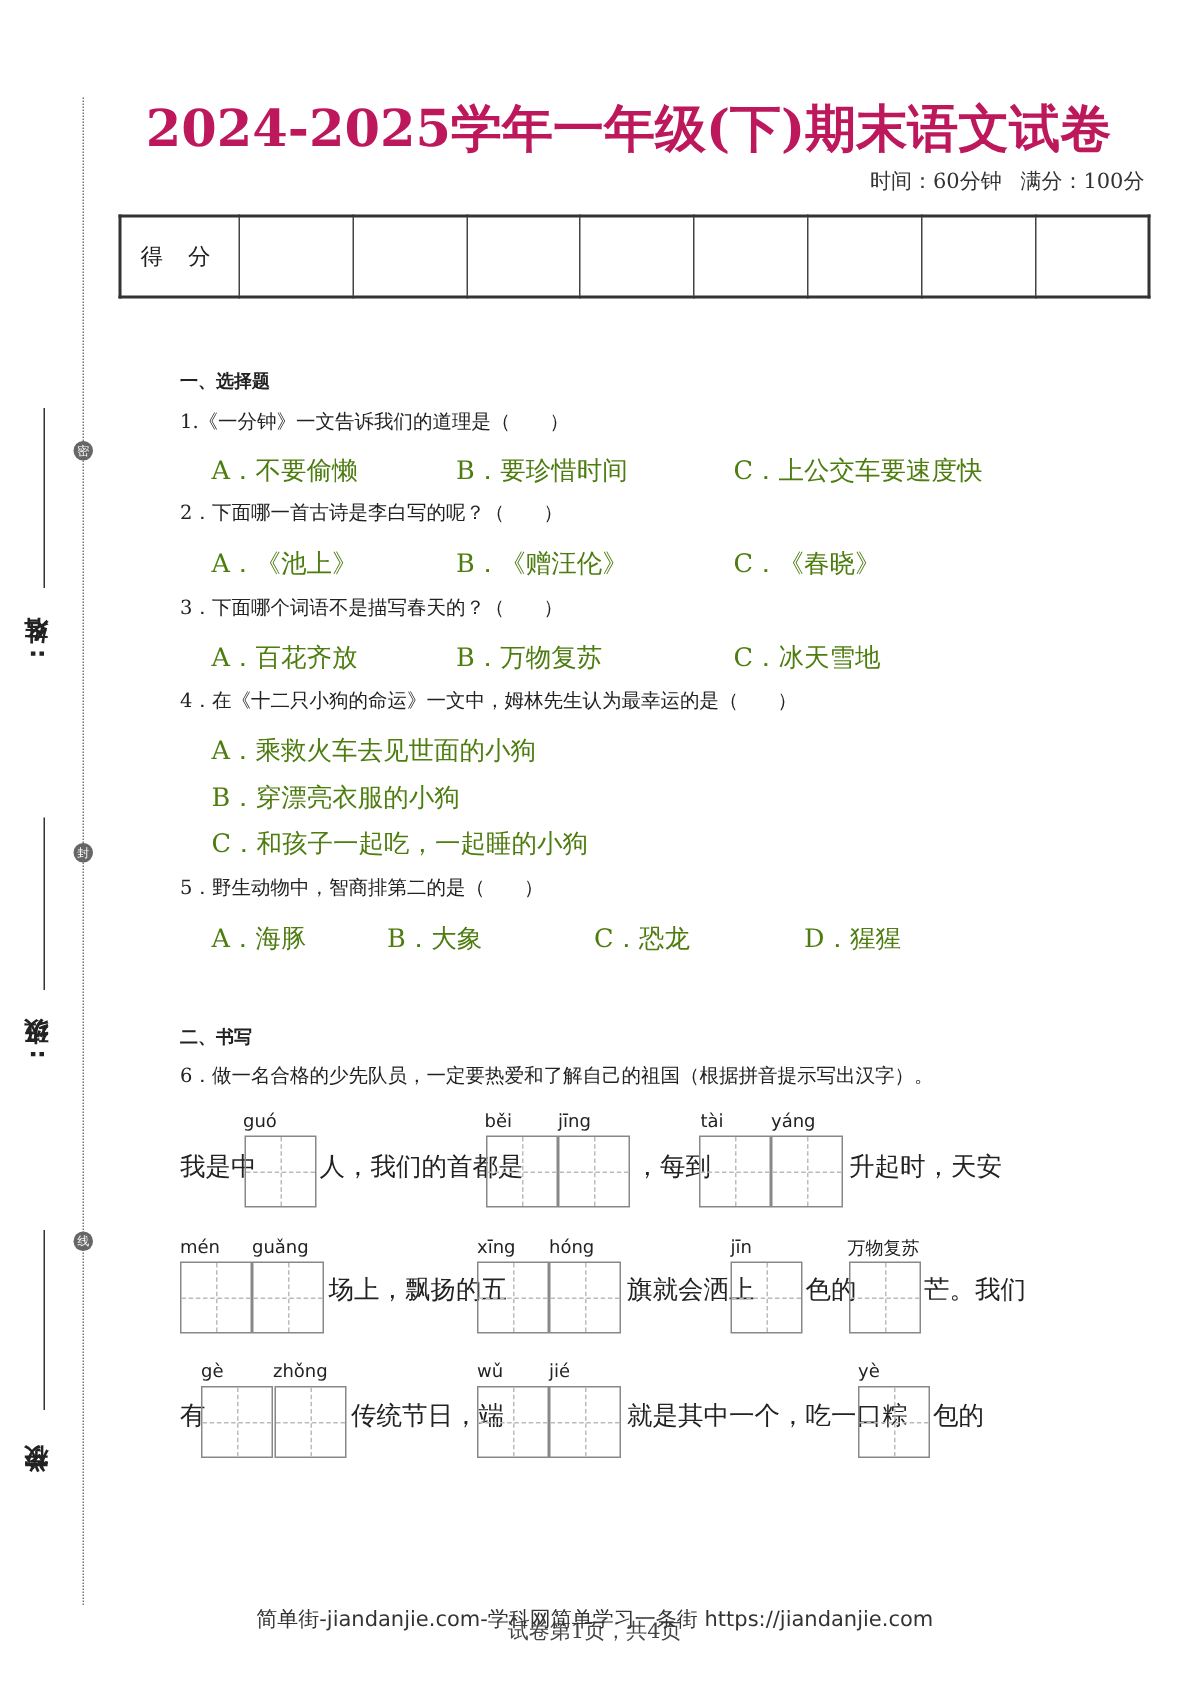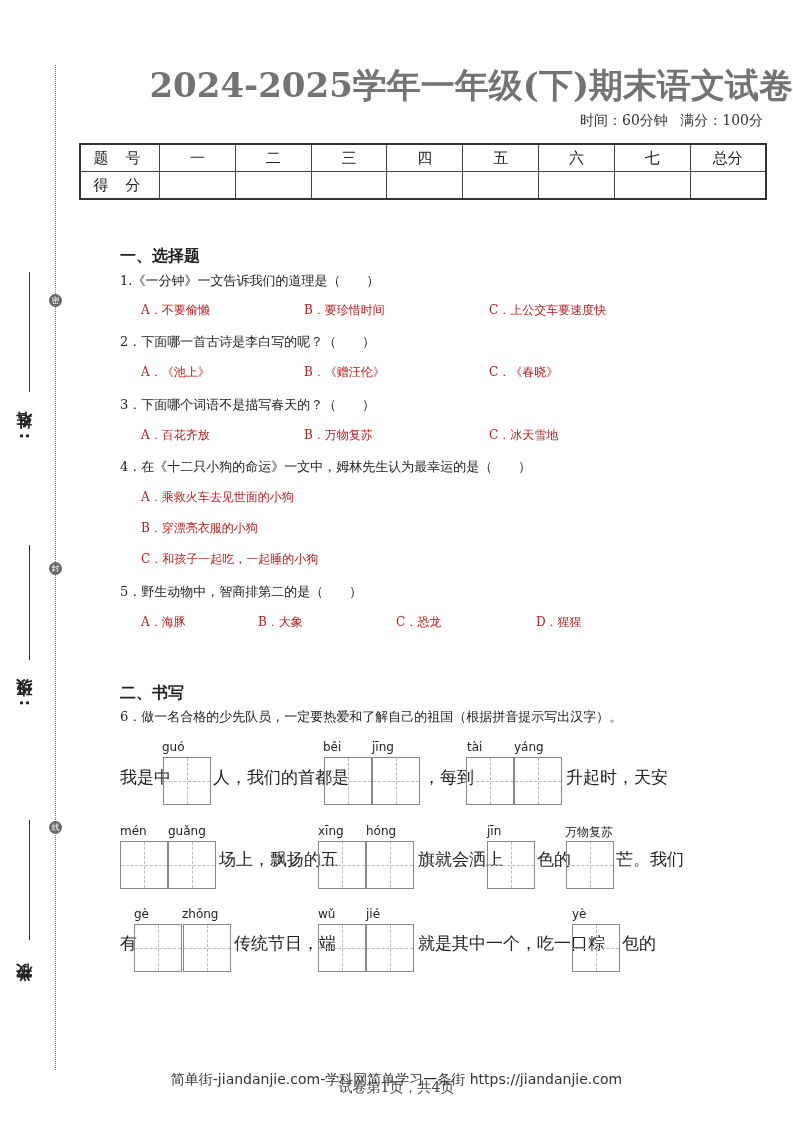--- a/index.html
+++ b/index.html
@@ -19,46 +19,46 @@
     font-family: "DejaVu Sans", sans-serif;
   }
   .vlabel {
     position: absolute; left: 14px; width: 30px;
     font-family: "DejaVu Sans", sans-serif; font-weight: bold; font-size: 16px; color: #222;
     writing-mode: vertical-rl; transform: rotate(180deg); letter-spacing: 2px;
   }
   .vline { position: absolute; left: 29px; width: 0; border-left: 1px solid #333; }
 
   .title {
-    position: absolute; left: 0; width: 100%; top: 63px; text-align: right;
-    font-size: 34px; font-weight: bold; letter-spacing: 0px; color: #737373;
+    position: absolute; left: 0; width: 100%; top: 63px; text-align: center;
+    font-size: 34px; font-weight: bold; letter-spacing: 0px; color: #be185d;
     font-family: "DejaVu Serif", "Liberation Serif", serif;
     padding-left: 45px; box-sizing: border-box;
   }
   .meta {
     position: absolute; right: 30px; top: 112px; font-size: 14px; color: #333;
   }
   .meta span { margin-left: 8px; }
 
   table.score {
     position: absolute; left: 79px; top: 143px; width: 688px; height: 56px;
     border-collapse: collapse; border: 2px solid #333; table-layout: fixed;
     font-family: "DejaVu Sans", sans-serif; font-size: 15px;
   }
   table.score td { border: 1.2px solid #444; text-align: center; height: 26px; padding: 0; }
   table.score td.first { width: 78px; letter-spacing: 6px; }
 
   .section {
     position: absolute; left: 120px; font-family: "DejaVu Sans", sans-serif;
-    font-weight: bold; font-size: 16px; color: #222;
+    font-weight: bold; font-size: 12px; color: #222;
   }
   .q {
     position: absolute; left: 120px; font-size: 13px; color: #222; white-space: nowrap;
   }
-  .opt { position: absolute; font-size: 12px; color: #b91c1c; white-space: nowrap; }
+  .opt { position: absolute; font-size: 17px; color: #4d7c0f; white-space: nowrap; }
 
   
   .line-text { position: absolute; font-size: 17px; color: #222; white-space: nowrap; }
   .pinyin {
     position: absolute; font-family: "DejaVu Sans", sans-serif; font-size: 12px;
     color: #222; text-align: left; width: 50px;
   }
   .box {
     position: absolute; width: 48px; height: 48px; border: 1px solid #888; box-sizing: border-box;
   }
@@ -93,31 +93,20 @@
 <div class="vlabel" style="top:955px;height:40px">学校</div>
 
 <div class="title">2024-2025学年一年级(下)期末语文试卷</div>
 <div class="meta">
   <span>时间：60分钟</span>
   <span>满分：100分</span>
 </div>
 
 <table class="score">
   <tbody>
-      <tr>
-    <td class="first">题 号</td>
-    <td>一</td>
-    <td>二</td>
-    <td>三</td>
-    <td>四</td>
-    <td>五</td>
-    <td>六</td>
-    <td>七</td>
-    <td>总分</td>
-  </tr>
   <tr>
     <td class="first">得 分</td>
     <td></td>
     <td></td>
     <td></td>
     <td></td>
     <td></td>
     <td></td>
     <td></td>
     <td></td>

